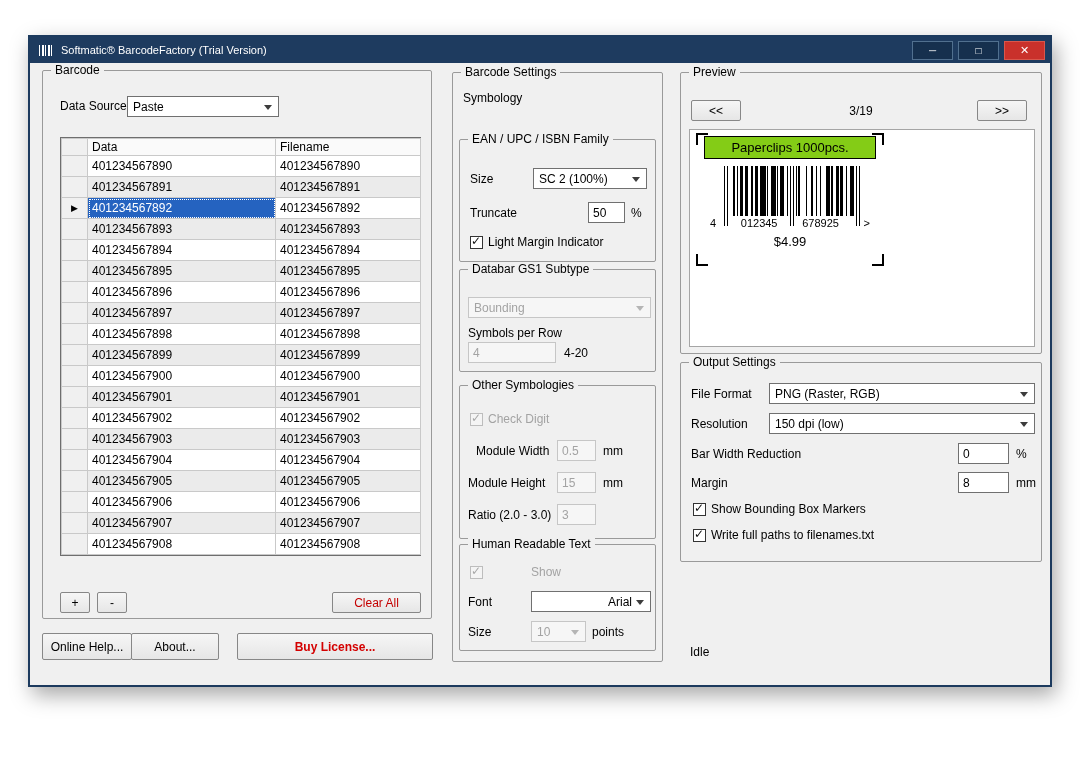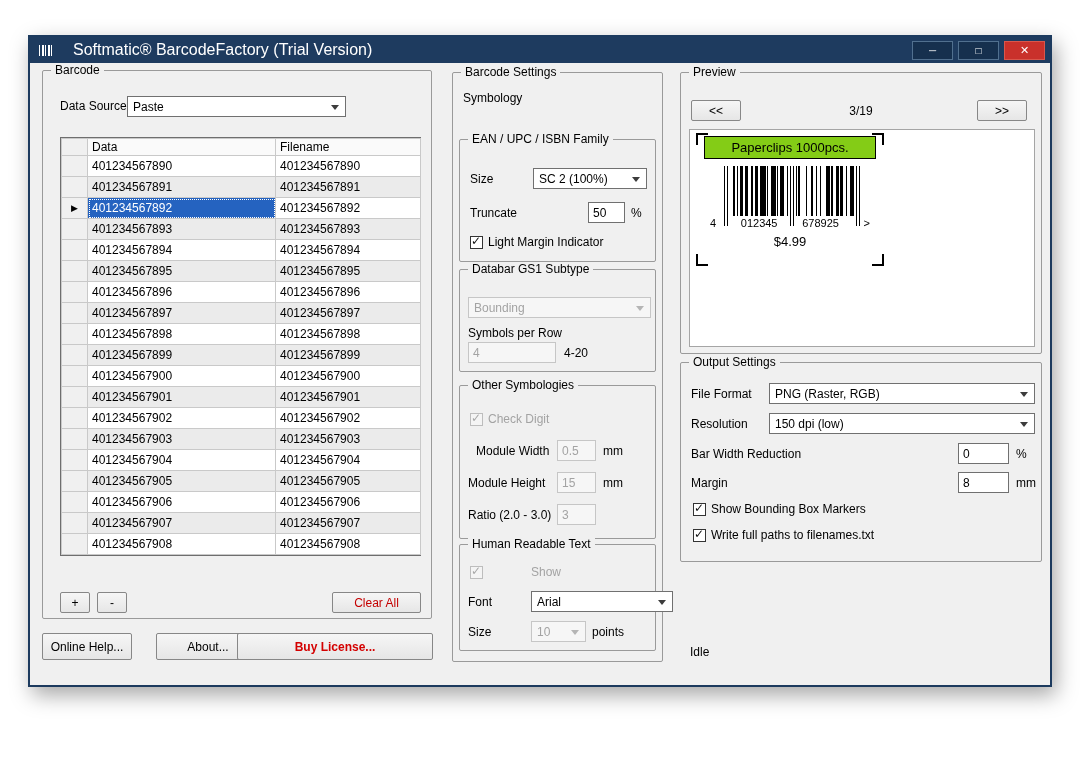--- a/index.html
+++ b/index.html
@@ -6,21 +6,21 @@
   html,body { width:1080px; height:780px; background:#ffffff; font-family:"Liberation Sans","DejaVu Sans",sans-serif; font-size:12px; color:#000; }
 
   .window { position:absolute; left:28px; top:35px; width:1024px; height:652px;
             background:#f0f0f0; border:2px solid #1c3a5e; box-shadow:4px 8px 20px rgba(0,0,0,.35); }
 
   
   .titlebar { position:absolute; left:0; top:0; right:0; height:26px; background:#1e3b5f;
               display:flex; align-items:center; padding-left:9px; }
   .app-icon { width:15px; height:11px; margin-right:7px; flex:0 0 auto;
               background:repeating-linear-gradient(90deg,#fff 0 1px,transparent 1px 3px,#fff 3px 5px,transparent 5px 6px); }
-  .title-text { color:#fff; font-size:16px;margin-left:12px; }
+  .title-text { color:#fff; font-size:11px; }
   .win-controls { margin-left:auto; display:flex; gap:5px; padding-right:5px; }
   .win-btn { width:41px; height:19px; display:flex; align-items:center; justify-content:center;
              color:#fff; font-size:10px; background:#16304e; border:1px solid #51708f; }
   .win-btn.close { background:#c9312b; border-color:#d9574c; font-size:11px; font-weight:bold; }
 
   
   .gb { position:absolute; border:1px solid #9a9a9a; border-radius:2px; }
   .gb-label { position:absolute; top:-8px; left:8px; background:#f0f0f0; padding:0 4px; line-height:15px; }
 
   .lbl { position:absolute; line-height:15px; white-space:nowrap; }
@@ -44,38 +44,38 @@
   .check { position:absolute; display:flex; align-items:center; gap:5px; line-height:14px; white-space:nowrap; }
   .cbox { width:13px; height:13px; border:1px solid #333; background:#fff; position:relative; flex:0 0 auto; }
   .cbox.checked::after { content:"✓"; position:absolute; left:0px; top:-3px; font-size:12px; font-weight:bold; color:#101010; }
   .check.dis { color:#a3a3a3; }
   .check.dis .cbox { border-color:#bdbdbd; background:#f4f4f4; }
   .check.dis .cbox.checked::after { color:#a8a8a8; }
 
   
   .gb-barcode { left:12px; top:33px; width:390px; height:549px; }
   .ds-label   { left:17px; top:28px; }
-  .ds-combo   { left:84px; top:25px; width:219px; }
+  .ds-combo   { left:84px; top:25px; width:152px; }
 
   .grid { position:absolute; left:17px; top:66px; width:361px; background:#fff; border:1px solid #6e6e6e; }
   .grid table { border-collapse:collapse; table-layout:fixed; width:359px; font-size:12px; }
   .grid th, .grid td { border:1px solid #c9c9c9; padding:0 0 0 4px; height:21px; overflow:hidden;
                        white-space:nowrap; text-align:left; font-weight:normal; }
   .grid thead th { background:#fafafa; height:17px; }
   .grid th.selcol, .grid td.selcell { background:#f0f0f0; padding:0; text-align:center; font-size:9px; }
   .grid tr.alt td { background:#ebebeb; }
   .grid tr.alt td.selcell { background:#f0f0f0; }
   .grid td.sel { background:#2563c0; color:#fff; outline:1px dotted #fff; outline-offset:-2px; }
 
   .btn-add   { left:17px;  top:521px; width:30px; height:21px; }
   .btn-del   { left:54px;  top:521px; width:30px; height:21px; }
   .btn-clear { left:289px; top:521px; width:89px; height:21px; }
 
   .btn-help  { left:12px;  top:596px; width:90px;  height:27px; }
-  .btn-about { left:126px; top:596px; width:104px;  height:27px; }
+  .btn-about { left:101px; top:596px; width:88px;  height:27px; }
   .btn-buy   { left:207px; top:596px; width:196px; height:27px; }
 
   
   .gb-settings { left:422px; top:35px; width:211px; height:590px; }
   .sym-label { left:10px; top:18px; }
   .sym-combo { left:6px; top:36px; width:197px; }
 
   .gb-ean { left:6px; top:66px; width:197px; height:123px; }
   .size-label  { left:10px; top:32px; }
   .size-combo  { left:73px; top:28px; width:114px; }
@@ -97,21 +97,21 @@
   .mw-unit     { left:143px; top:58px; }
   .mh-label    { left:8px;  top:90px; }
   .mh-input    { left:97px; top:86px; width:39px; }
   .mh-unit     { left:143px; top:90px; }
   .ratio-label { left:8px;  top:122px; }
   .ratio-input { left:97px; top:118px; width:39px; }
 
   .gb-hrt { left:6px; top:471px; width:197px; height:107px; }
   .show-check  { left:10px; top:20px;gap:48px; }
   .font-label  { left:8px;  top:50px; }
-  .font-combo  { left:71px; top:46px; width:142px; }
+  .font-combo  { left:71px; top:46px; width:120px;justify-content:flex-end; }
   .hsize-label { left:8px;  top:80px; }
   .hsize-combo { left:71px; top:76px; width:55px; }
   .points-label{ left:132px; top:80px; }
 
   
   .gb-preview { left:650px; top:35px; width:362px; height:282px; }
   .btn-prev { left:10px;  top:27px; width:50px; height:21px; }
   .btn-next { left:296px; top:27px; width:50px; height:21px; }
   .page-ind { left:0; right:0; top:31px; text-align:center; }
 

